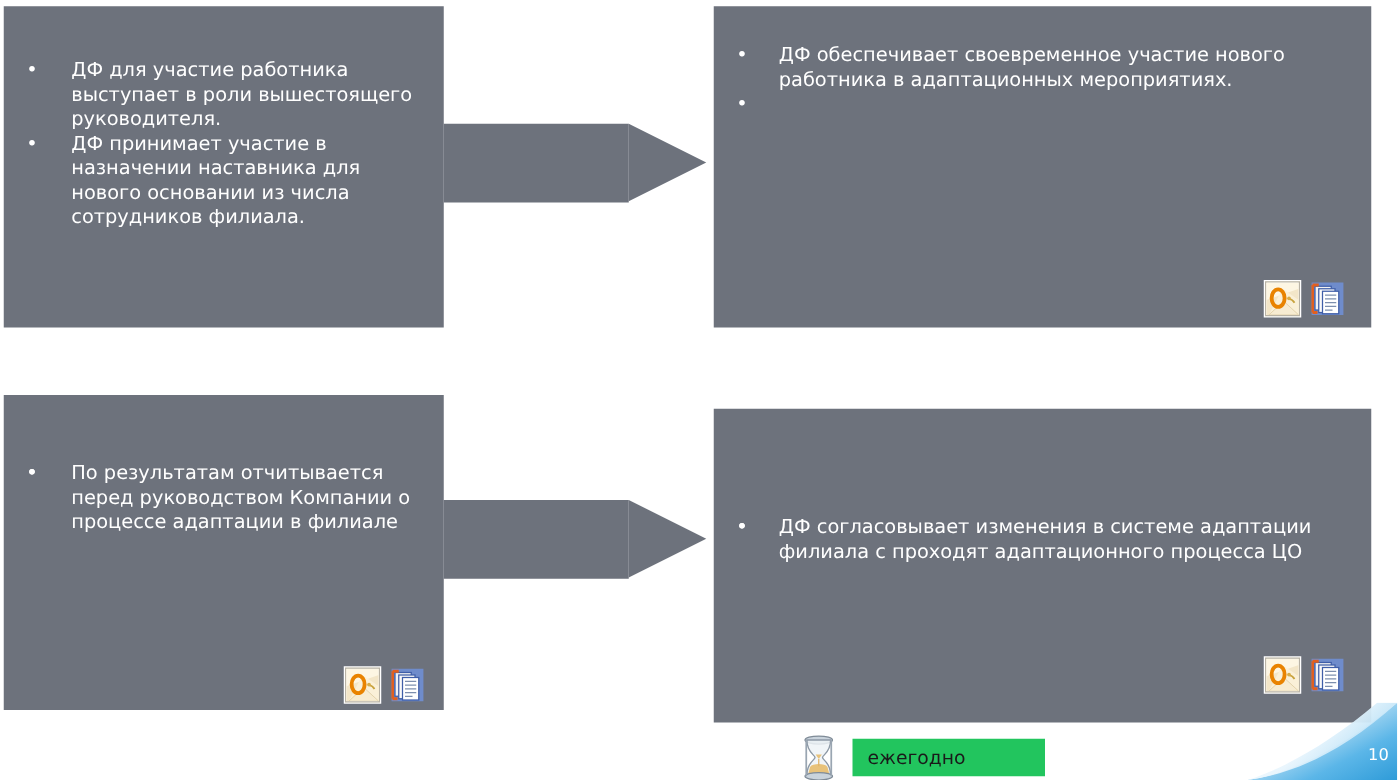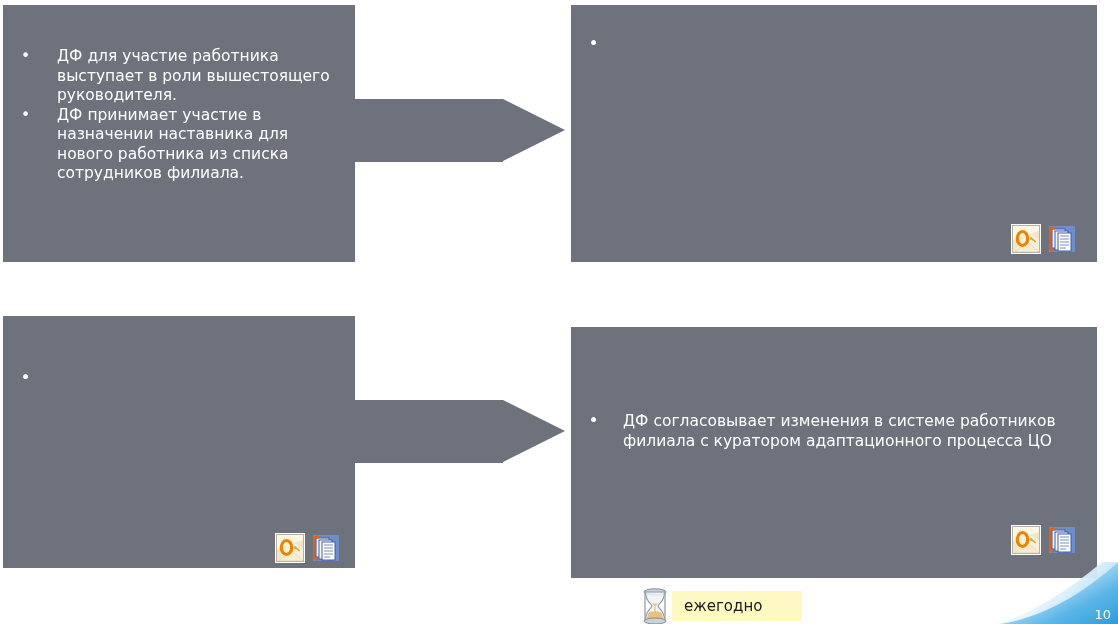--- a/index.html
+++ b/index.html
@@ -130,72 +130,73 @@
     display: flex;
     align-items: center;
   }
   .hourglass {
     width: 30px;
     height: 36px;
     position: relative;
     flex: 0 0 auto;
   }
   .caption-box {
-    background: #fef9c3;
+    background: #22c55e;
     color: #1a1a1a;
     font-size: 15px;
     line-height: 30px;
     height: 30px;
-    padding: 0 40px 0 12px;
-    margin-left: 2px;
+    padding: 0 64px 0 12px;
+    margin-left: 12px;
     white-space: nowrap;
   }
 
   
   .swoosh {
     position: absolute;
     right: 0;
     bottom: 0;
     width: 120px;
     height: 62px;
     overflow: hidden;
   }
   .page-num {
     position: absolute;
     right: 7px;
-    bottom: 2px;
+    bottom: 12px;
     color: #ffffff;
     font-size: 13px;
     line-height: 14px;
     font-family: "DejaVu Sans", "Liberation Sans", sans-serif;
     text-align: right;
   }
 </style>
 </head>
 <body>
 
 <div class="slide">
 
   <div class="box box-tl">
     <ul class="bullets">
       <li>
         <span class="dot">•</span>
         <span>ДФ для участие работника выступает в роли вышестоящего руководителя.</span>
       </li>
       <li>
         <span class="dot">•</span>
-        <span>ДФ принимает участие в назначении наставника для нового работника из списка сотрудников филиала.</span>
+        <span>ДФ принимает участие в назначении наставника для нового основании из числа сотрудников филиала.</span>
       </li>
     </ul>
   </div>
 
   <div class="box box-tr">
     <ul class="bullets">
       <li>
         <span class="dot">•</span>
+        <span>ДФ обеспечивает своевременное участие нового работника в адаптационных мероприятиях.</span>
       </li>
       <li>
         <span class="dot">•</span>
       </li>
     </ul>
     <div class="icon-group" style="right:22px; bottom:9px;">
       <span class="ic-outlook">
         <svg width="26" height="26" viewBox="0 0 26 26">
           <rect x="0" y="0" width="26" height="26" fill="#fdf6e3"></rect>
           <path d="M0 14 L26 5 L26 26 L0 26 Z" fill="#f3e6c8"></path>
@@ -225,20 +226,21 @@
     </div>
   </div>
 
   <div class="box box-bl">
     <ul class="bullets">
       <li>
         <span class="dot">•</span>
       </li>
       <li>
         <span class="dot">•</span>
+        <span>По результатам отчитывается перед руководством Компании о процессе адаптации в филиале</span>
       </li>
     </ul>
     <div class="icon-group" style="right:16px; bottom:6px;">
       <span class="ic-outlook">
         <svg width="26" height="26" viewBox="0 0 26 26">
           <rect x="0" y="0" width="26" height="26" fill="#fdf6e3"></rect>
           <path d="M0 14 L26 5 L26 26 L0 26 Z" fill="#f3e6c8"></path>
           <path d="M13 5 L26 14 L26 26 L2 26 Z" fill="#faf0d8"></path>
           <path d="M2 26 L14 15 L26 26 Z" fill="#f7ecd2" stroke="#e0cfa6" stroke-width="0.7"></path>
           <ellipse cx="9.5" cy="12.5" rx="5.2" ry="7" fill="none" stroke="#e98300" stroke-width="3.1"></ellipse>
@@ -265,21 +267,21 @@
     </div>
   </div>
 
   <div class="box box-br">
     <ul class="bullets">
       <li>
         <span class="dot">•</span>
       </li>
       <li>
         <span class="dot">•</span>
-        <span>ДФ согласовывает изменения в системе работников филиала с куратором адаптационного процесса ЦО</span>
+        <span>ДФ согласовывает изменения в системе адаптации филиала с проходят адаптационного процесса ЦО</span>
       </li>
     </ul>
     <div class="icon-group" style="right:22px; bottom:24px;">
       <span class="ic-outlook">
         <svg width="26" height="26" viewBox="0 0 26 26">
           <rect x="0" y="0" width="26" height="26" fill="#fdf6e3"></rect>
           <path d="M0 14 L26 5 L26 26 L0 26 Z" fill="#f3e6c8"></path>
           <path d="M13 5 L26 14 L26 26 L2 26 Z" fill="#faf0d8"></path>
           <path d="M2 26 L14 15 L26 26 Z" fill="#f7ecd2" stroke="#e0cfa6" stroke-width="0.7"></path>
           <ellipse cx="9.5" cy="12.5" rx="5.2" ry="7" fill="none" stroke="#e98300" stroke-width="3.1"></ellipse>

